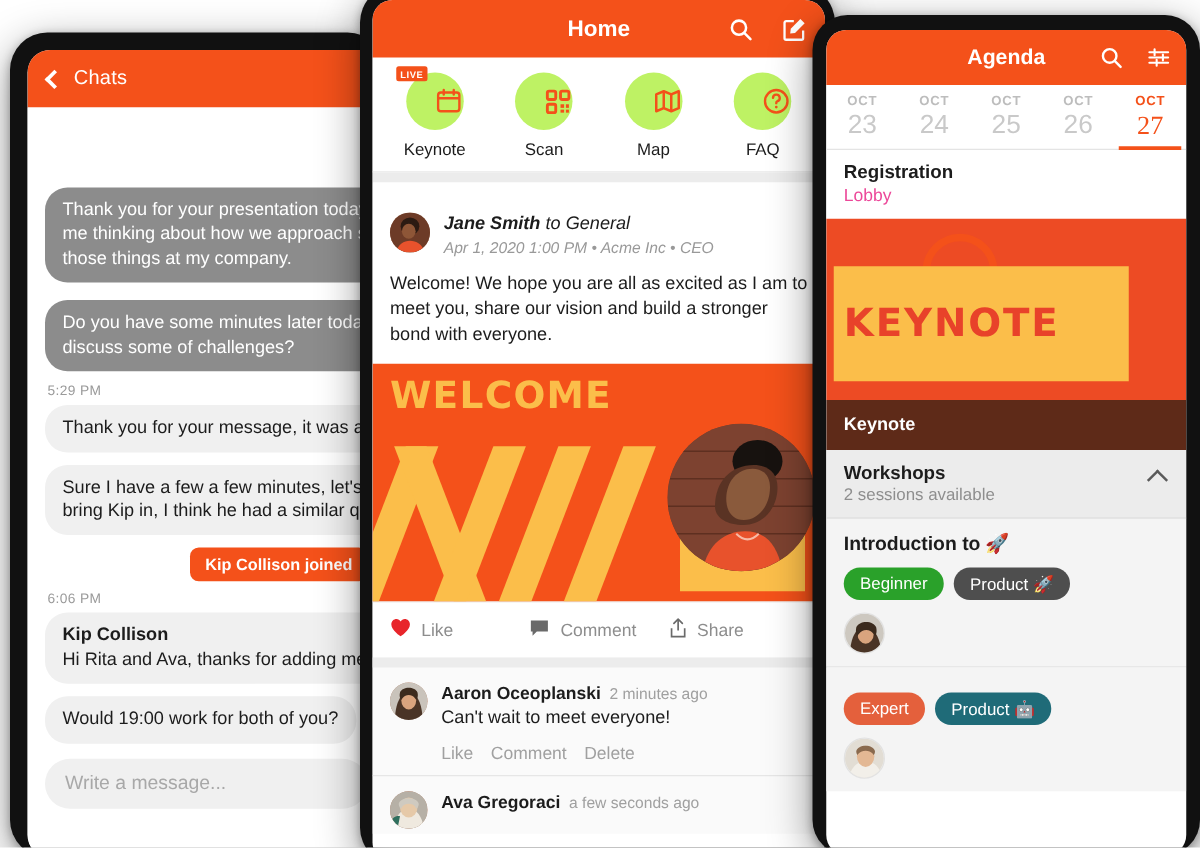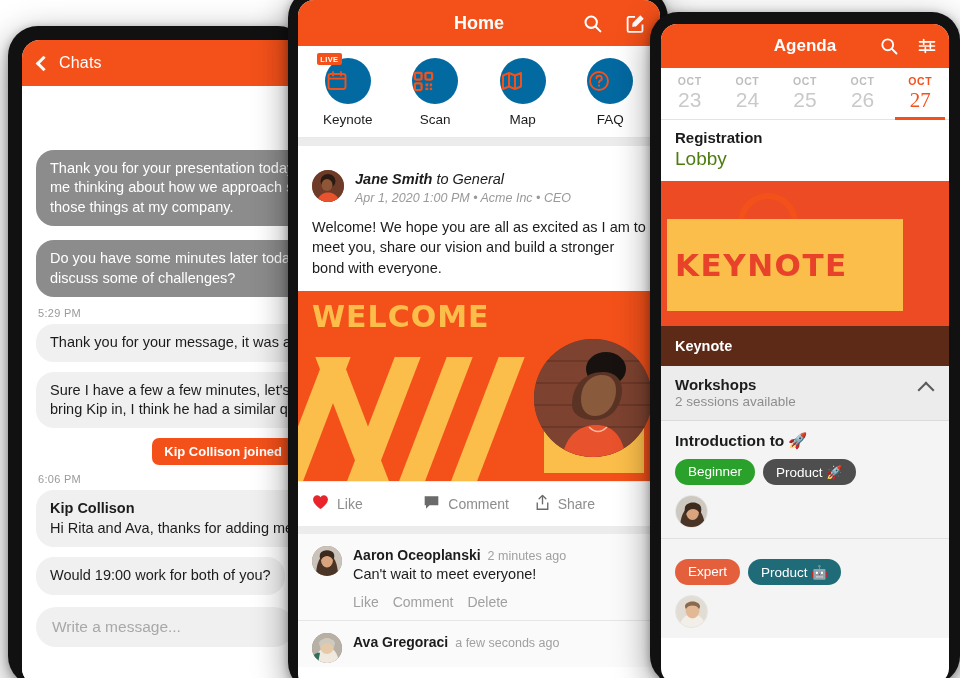--- a/index.html
+++ b/index.html
@@ -72,21 +72,21 @@
   .home-navbar .acts { position:absolute; right: 14px; top:0; height:46px; display:flex; align-items:center; gap: 22px;}
   .icon-svg { display:block; }
 
   .quicknav {
     background:#fff; display:flex; padding: 12px 6px 10px 6px;
     border-bottom: 1px solid #e9e9e9;
   }
   .qitem { flex:1; display:flex; flex-direction:column; align-items:center; gap: 8px; }
   .qcircle {
     width: 46px; height:46px; border-radius:50%;
-    background:#0369a1; display:flex; align-items:center; justify-content:flex-start;
+    background:#bef264; display:flex; align-items:center; justify-content:flex-end;
     position:relative;
   }
   .qlabel { font-size: 13.5px; color:#1c1c1c; }
   .live-badge {
     position:absolute; top:-5px; left:-8px; background:#F4511A; color:#fff;
     font-size:7.5px; font-weight:700; padding: 1.5px 3.5px; border-radius:2px; letter-spacing:.4px;
   }
   .feed-gap { height: 8px; background:#ececec; }
 
   .post { background:#fff; }
@@ -137,21 +137,21 @@
   .datestrip { display:flex; background:#fff; border-bottom:1px solid #e4e4e4; }
   .dcell { flex:1; text-align:center; padding: 7px 0 6px 0; position:relative; }
   .dmon { font-size: 10.5px; letter-spacing:.6px; color:#bdbdbd; font-weight:700; }
   .dnum { font-size: 21px; color:#c9c9c9; margin-top:1px; }
   .dcell.on .dmon { color:#F4511A; }
   .dcell.on .dnum { color:#F4511A;font-family:Liberation Serif, serif; }
   .dcell.on::after { content:""; position:absolute; left:4px; right:4px; bottom:-1px; height:3px; background:#F4511A; }
 
   .ag-row { padding: 9px 26px 11px 14px; background:#fff; }
   .ag-title { font-size: 15px; font-weight:700; color:#1c1c1c;}
-  .ag-sub { font-size: 19px; color:#4d7c0f; margin-top:2px;}
+  .ag-sub { font-size: 14px; color:#ec4899; margin-top:2px;}
 
   .keynote-img { position:relative; height: 145px; background:#ED4B24; overflow:hidden; }
   .k-plate { position:absolute; left: 6px; top: 38px; width: 236px; height: 92px; background:#FBBE4A; }
   .k-ring { position:absolute; left: 77px; top: 12px; width: 60px; height: 60px; border-radius:50%; border:6px solid #F4511A;}
   .k-word {
     position:absolute; left: 14px; top: 66px; font-size: 31px; font-weight: 800;
     letter-spacing: 1.5px; color:#E8422A; font-family:"DejaVu Sans", sans-serif;
   }
   .keynote-cap { background:#5e2a18; color:#fff; padding: 12px 14px; font-size: 14.5px; font-weight:700;}
 

